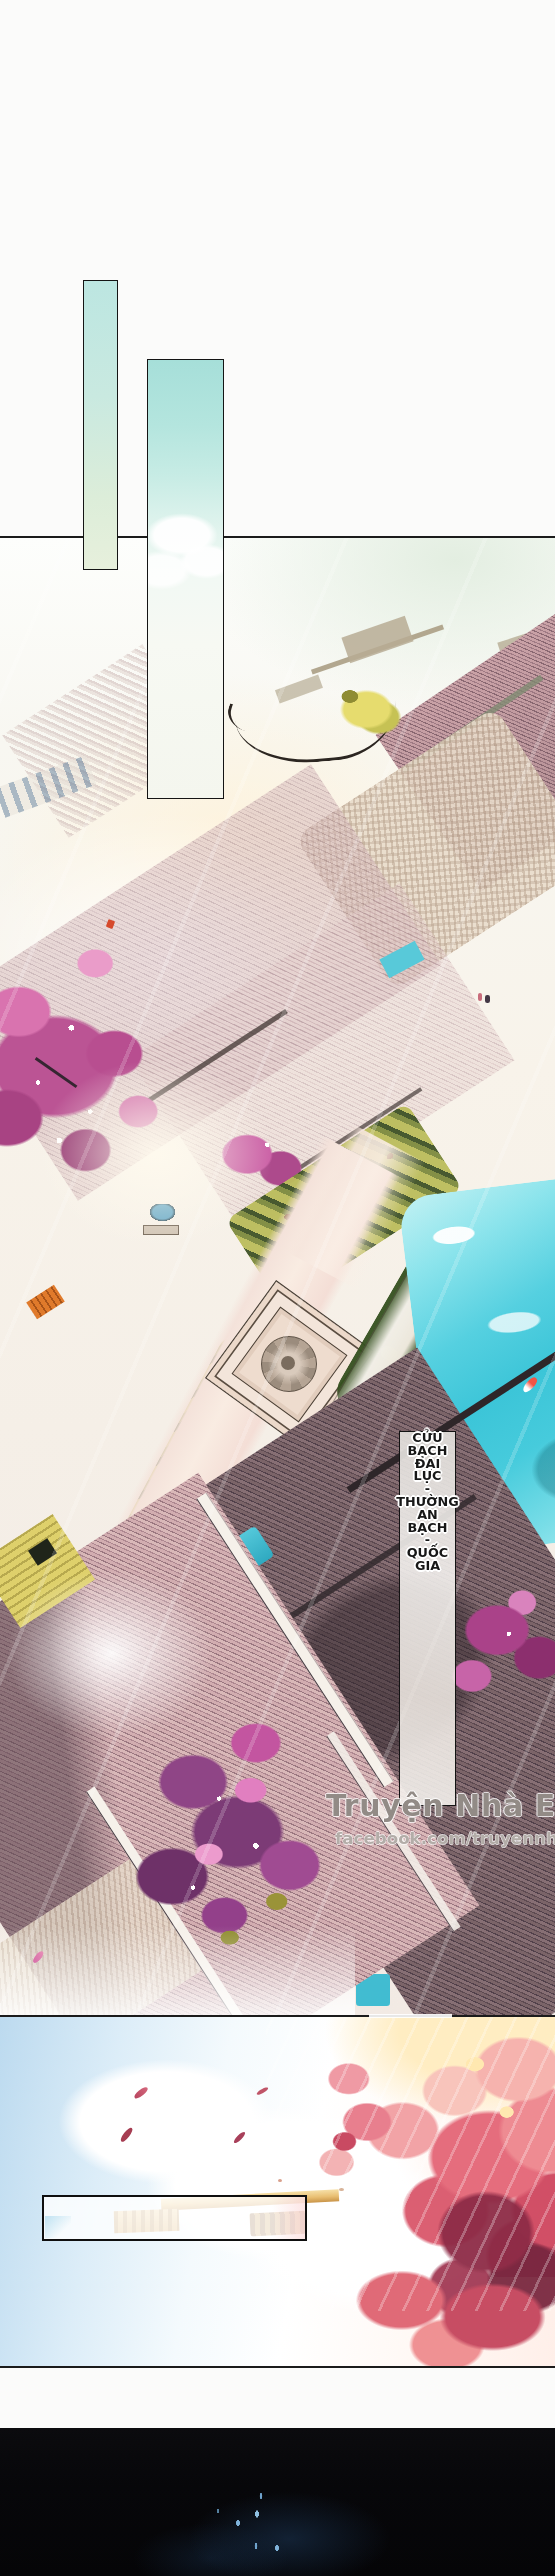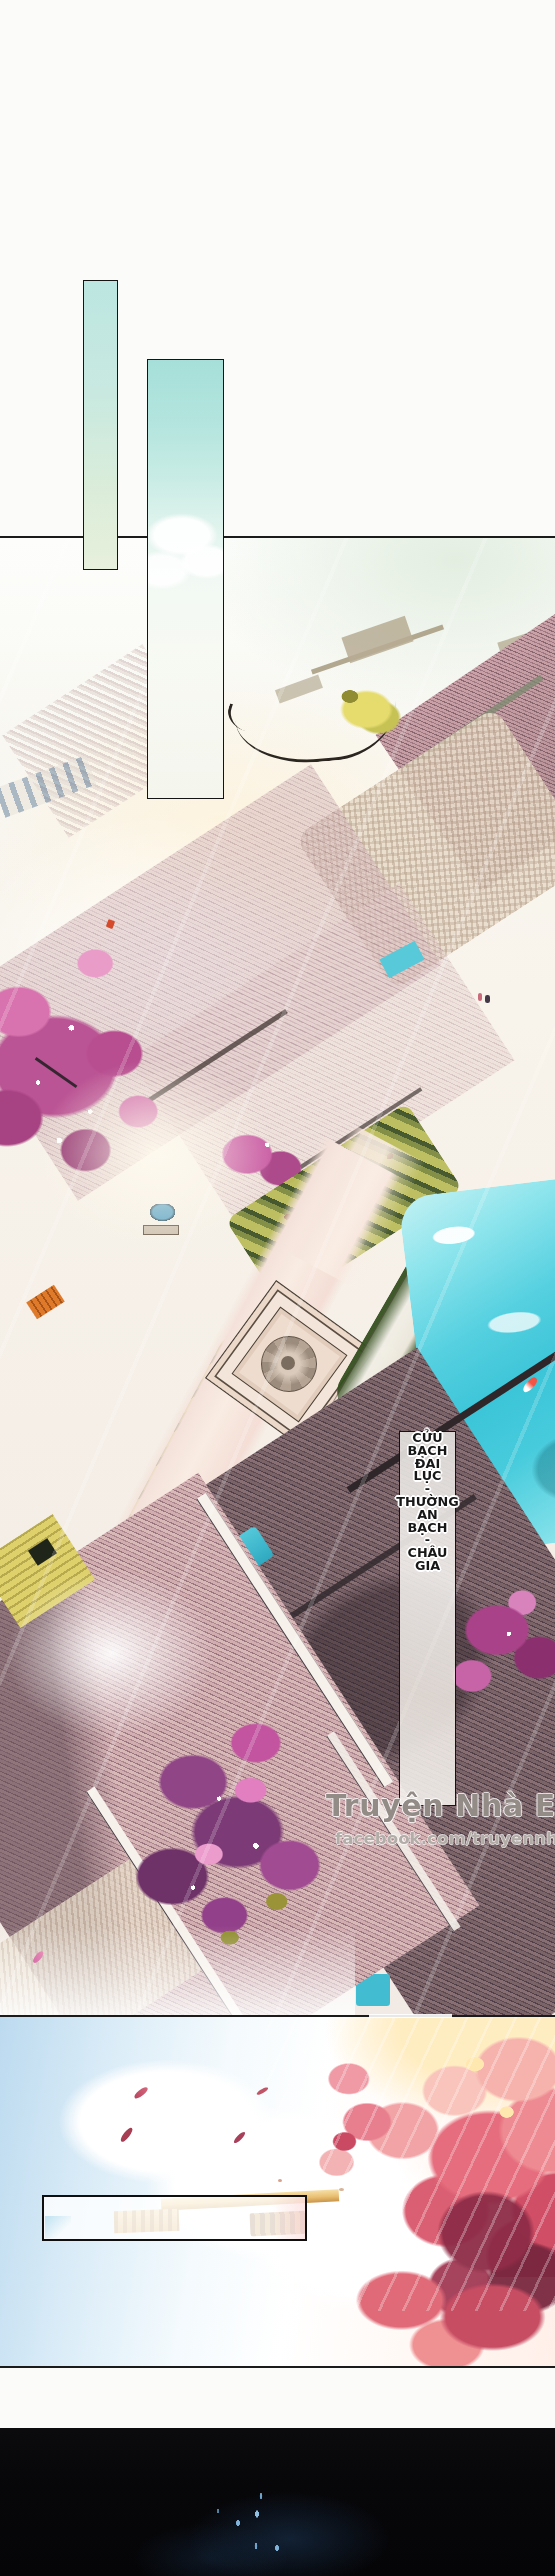--- a/index.html
+++ b/index.html
@@ -217,21 +217,21 @@
     <div class="vbox">
       <span>CỬU</span>
       <span>BẠCH</span>
       <span>ĐẠI</span>
       <span>LỤC</span>
       <span>-</span>
       <span>THƯỜNG</span>
       <span>AN</span>
       <span>BẠCH</span>
       <span>-</span>
-      <span>CHÂU</span>
+      <span>QUỐC</span>
       <span>GIA</span>
     </div>
 
     <div class="wm1">Truyện Nhà Eimi</div>
     <div class="wm2">facebook.com/truyennhaeimi</div>
   </div>
 
   <div class="panel" style="top:2017px;height:349px;z-index:2;background:
        radial-gradient(144px 83px at 30% 30%,#fff 0 60%,rgba(255,255,255,0) 75%),
        radial-gradient(189px 105px at 52% 48%,#fff 0 60%,rgba(255,255,255,0) 75%),

